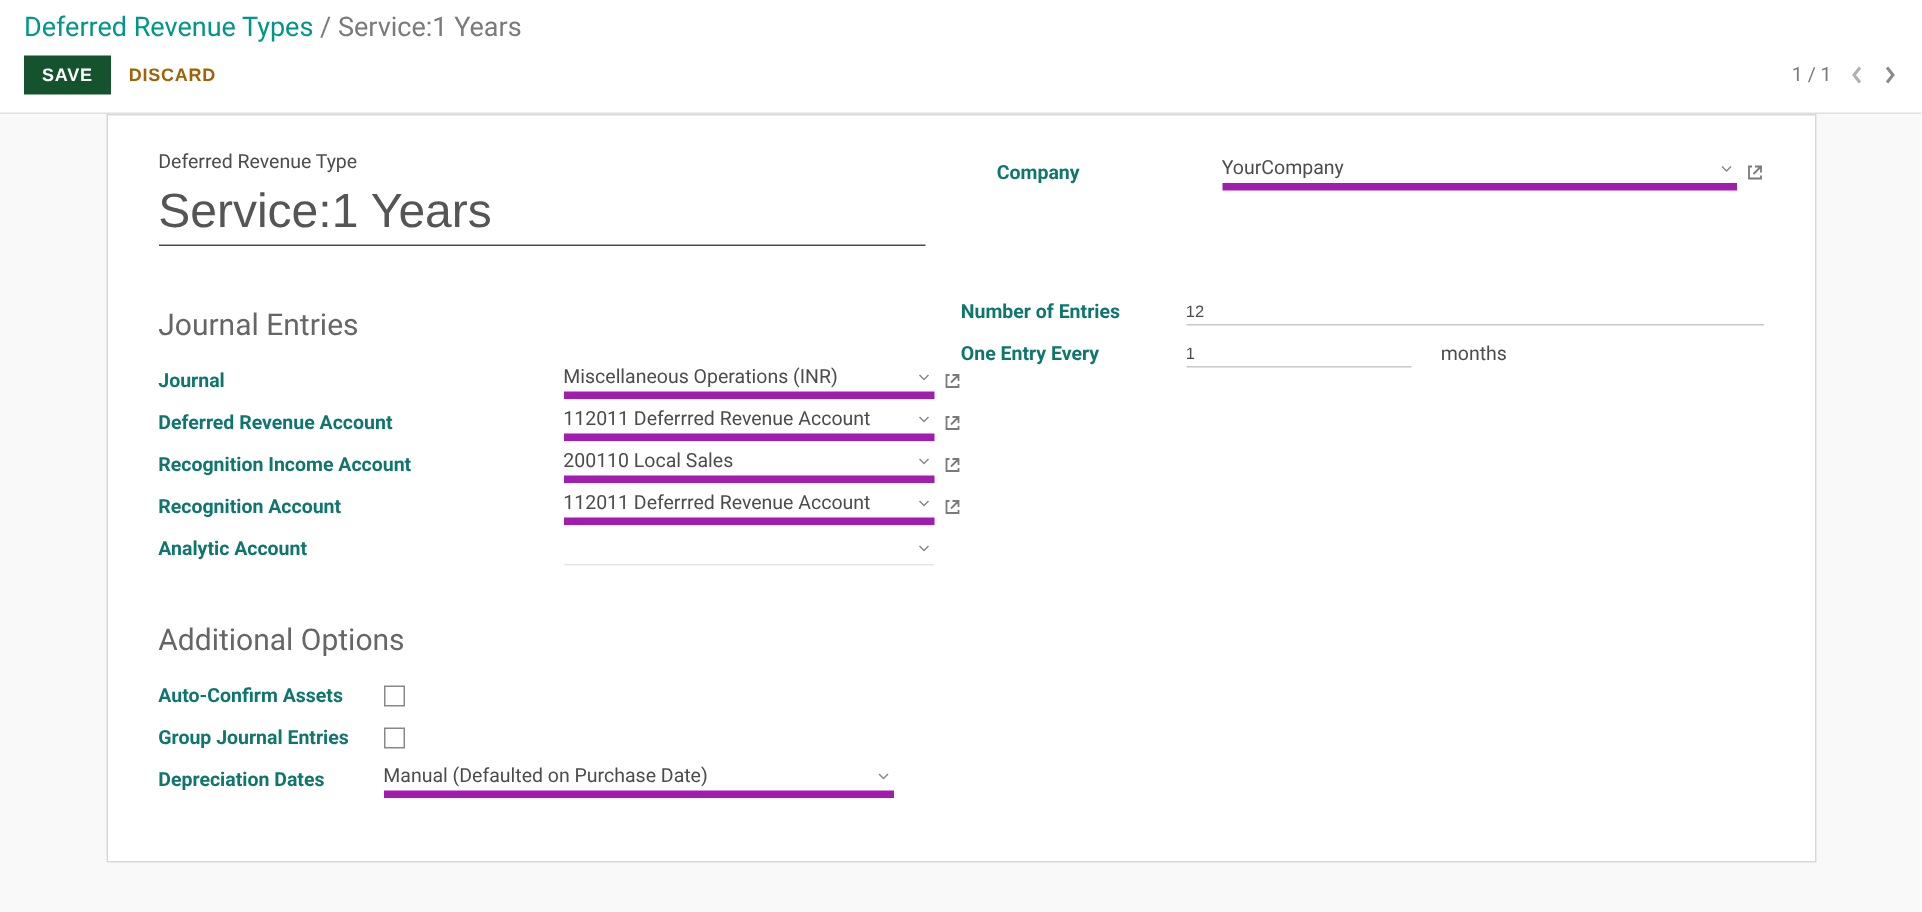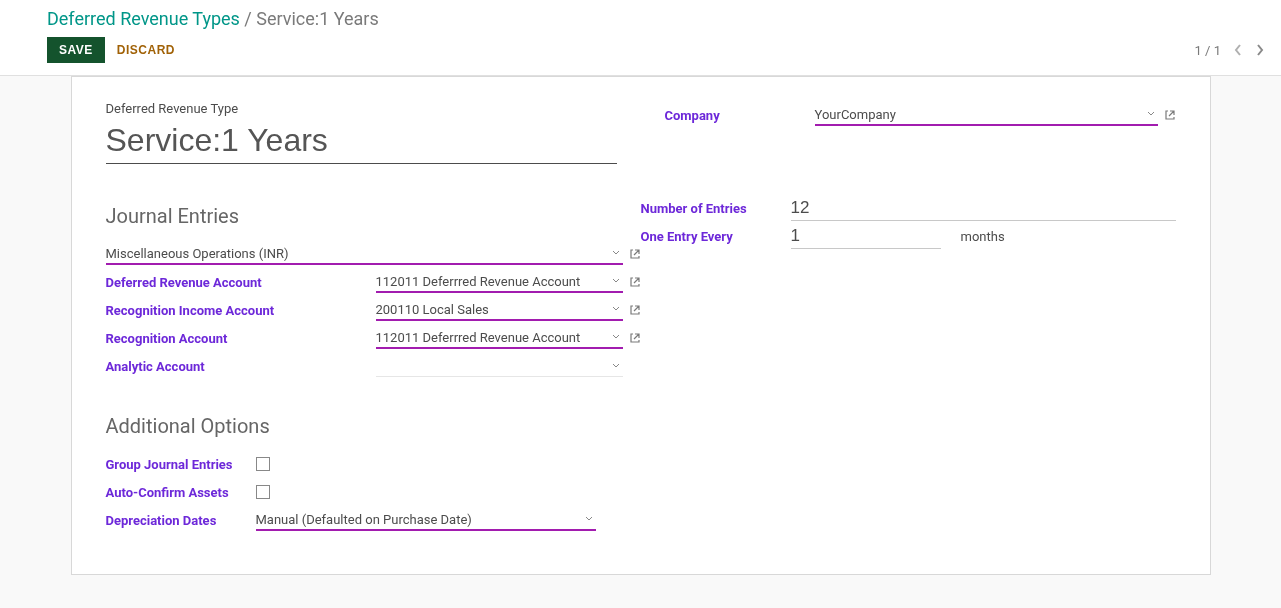--- a/index.html
+++ b/index.html
@@ -4,21 +4,20 @@
 <style>
   * { box-sizing: border-box; margin: 0; padding: 0; }
   body {
     font-family: -apple-system, BlinkMacSystemFont, "Segoe UI", Roboto, "Helvetica Neue", Arial, sans-serif;
     font-size: 13px;
     color: #4c4c4c;
     background: #fff;
   }
   .header-bar {
     padding: 8px 16px 4px 16px;
-    margin-left: 31px;
   }
   .breadcrumb {
     font-size: 18px;
     margin-bottom: 8px;
     color: #7a7a7a;
   }
   .breadcrumb .link {
     color: #009688;
     cursor: pointer;
   }
@@ -105,34 +104,34 @@
   .field-row {
     display: flex;
     align-items: center;
     min-height: 28px;
     margin-bottom: 0px;
   }
   .field-label {
     width: 270px;
     font-size: 13px;
     font-weight: 700;
-    color: #6d28d9;
+    color: #0f766e;
     padding-right: 10px;
   }
   .right-col .field-label { width: 150px; }
   .field-value {
     flex: 1;
     display: flex;
     align-items: center;
     gap: 6px;
   }
   .select-wrap {
     position: relative;
     flex: 1;
-    border-bottom: 2px solid #a21caf;
+    border-bottom: 5px solid #a21caf;
     display: flex;
     align-items: center;
     min-height: 22px;
     padding: 2px 0;
   }
   .select-wrap.weak { border-bottom: 1px solid #e6e6e6; }
   .select-text {
     flex: 1;
     font-size: 13px;
     color: #4c4c4c;
@@ -144,21 +143,21 @@
     justify-content: center;
   }
   .ext-link {
     color: #7a7a7a;
     cursor: pointer;
     display: inline-flex;
   }
   .num-input {
     border: none;
     border-bottom: 1px solid #c8c8c8;
-    font-size: 17px;
+    font-size: 11px;
     padding: 2px 0;
     outline: none;
     width: 100%;
     background: transparent;
     color: #4c4c4c;
   }
   .unit-text {
     font-size: 13px;
     color: #4c4c4c;
     padding-left: 14px;
@@ -233,20 +232,21 @@
           </div>
         </div>
       </div>
     </div>
 
     <div class="two-col">
       <div class="col">
         <div class="section-title">Journal Entries</div>
 
         <div class="field-row">
+          <div class="field-label">Journal</div>
           <div class="field-value">
             <div class="select-wrap">
               <span class="select-text">Miscellaneous Operations (INR)</span>
               <span class="caret">
                   <svg width="8" height="6" viewBox="0 0 8 6">
                     <path d="M1 1 L4 4 L7 1" stroke="#888" stroke-width="1" fill="none"></path>
                   </svg>
                 </span>
             </div>
             <span class="ext-link">
@@ -350,28 +350,28 @@
       </div>
     </div>
 
     <div style="height:24px"></div>
 
     <div class="two-col">
       <div class="col">
         <div class="section-title">Additional Options</div>
 
         <div class="field-row">
+          <div class="field-label narrow-label">Auto-Confirm Assets</div>
+          <div class="field-value">
+            <div class="checkbox"></div>
+          </div>
+        </div>
+
+        <div class="field-row">
           <div class="field-label narrow-label">Group Journal Entries</div>
-          <div class="field-value">
-            <div class="checkbox"></div>
-          </div>
-        </div>
-
-        <div class="field-row">
-          <div class="field-label narrow-label">Auto-Confirm Assets</div>
           <div class="field-value">
             <div class="checkbox"></div>
           </div>
         </div>
 
         <div class="field-row">
           <div class="field-label narrow-label">Depreciation Dates</div>
           <div class="field-value" style="max-width:340px">
             <div class="select-wrap">
               <span class="select-text">Manual (Defaulted on Purchase Date)</span>

